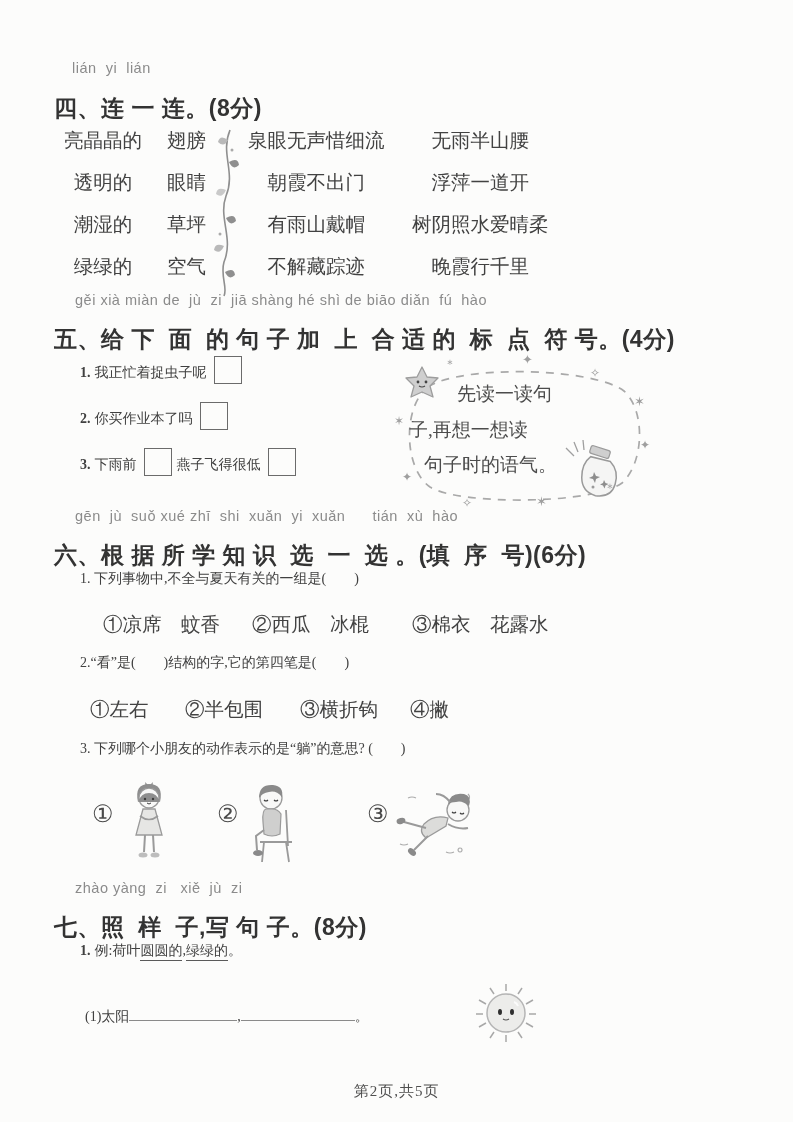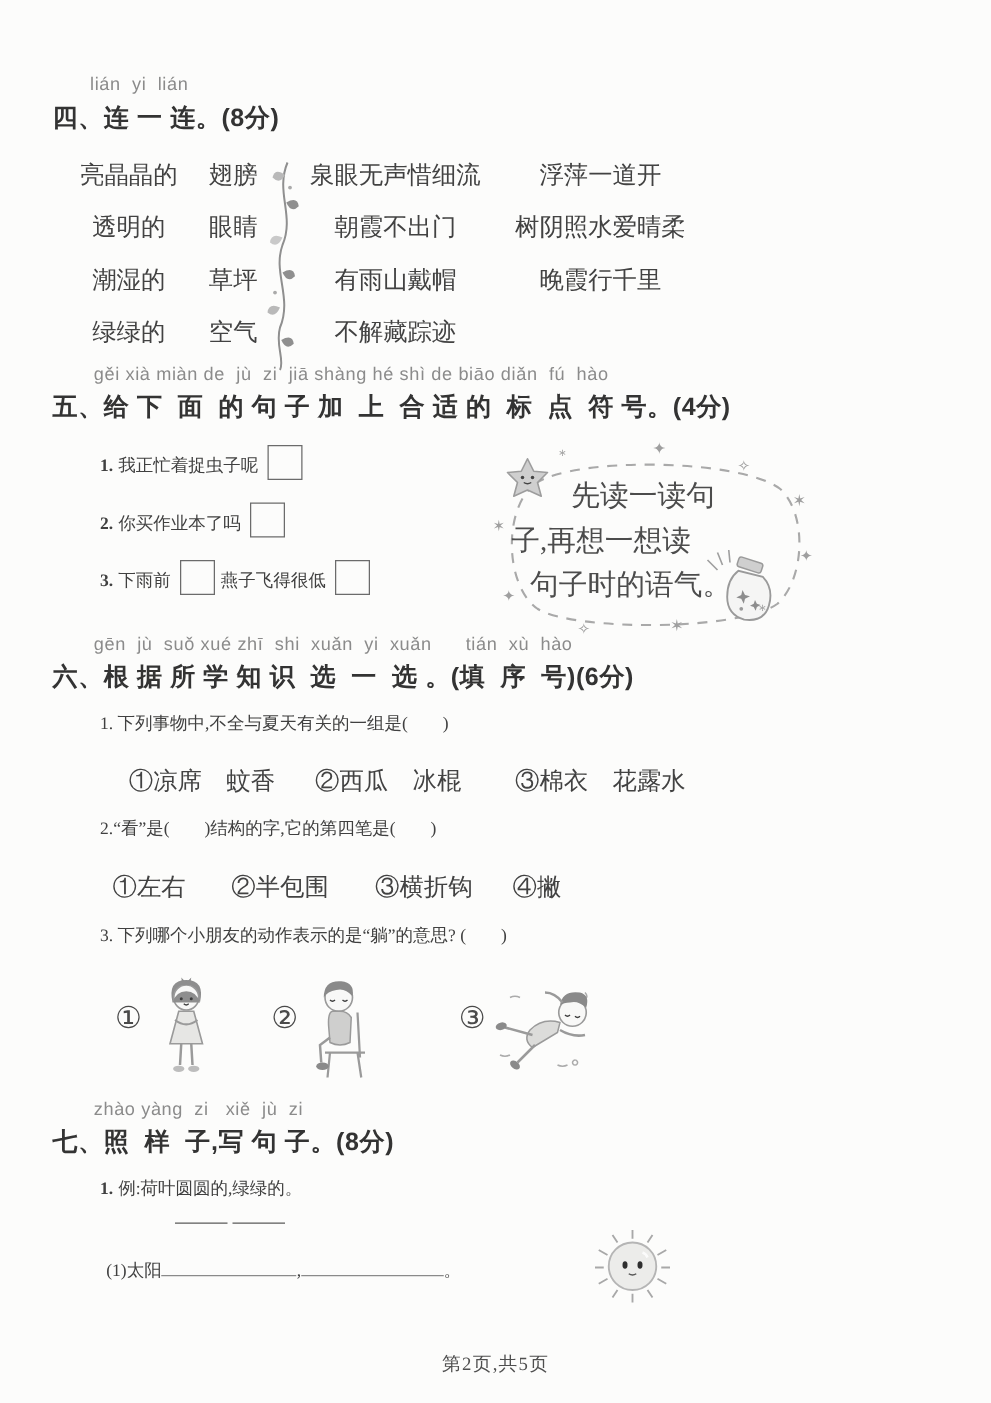--- a/index.html
+++ b/index.html
@@ -1,33 +1,33 @@
 <!DOCTYPE html>
 <html><head>
 <meta charset="utf-8">
 <style>
   html,body{margin:0;padding:0;background:#fcfcfb;}
   .page{position:relative;width:793px;height:1122px;background:#fcfcfb;overflow:hidden;
         font-family:"Liberation Serif",serif;color:#3c3c3c;}
   .pinyin{position:absolute;font-family:"Liberation Sans",sans-serif;color:#8b8b8b;
           font-size:14.5px;white-space:pre;letter-spacing:.5px;}
   .heading{position:absolute;font-family:"Liberation Sans",sans-serif;font-weight:bold;
-           color:#333;font-size:20px;white-space:pre;margin:0;letter-spacing:.5px;}
+           color:#333;font-size:23px;white-space:pre;margin:12px;letter-spacing:.5px;}
   .body-line{position:absolute;font-size:14px;color:#404040;white-space:nowrap;}
   .num{font-weight:bold;font-family:"Liberation Serif",serif;margin-right:4px;}
   .match-col{position:absolute;display:flex;flex-direction:column;text-align:center;}
   .match-col span{height:42px;line-height:42px;font-size:19.5px;color:#424242;white-space:nowrap;}
   .punct-box{display:inline-block;width:26px;height:26px;border:1.6px solid #6b6b6b;
              vertical-align:-7px;margin-left:7px;background:transparent;}
   .punct-box.mid{margin-right:5px;}
-  .tip-text{position:absolute;font-size:23px;color:#4c4c4c;white-space:nowrap;}
+  .tip-text{position:absolute;font-size:19px;color:#4c4c4c;white-space:nowrap;}
   .sparkle{position:absolute;color:#9f9f9f;font-family:"DejaVu Sans",sans-serif;}
   .opt{position:absolute;font-size:19.5px;color:#424242;white-space:pre;}
   .pic-label{position:absolute;font-size:24px;color:#4a4a4a;}
-  .u{border-bottom:1.6px solid #5a5a5a;padding-bottom:19px;}
+  .u{border-bottom:1.6px solid #5a5a5a;padding-bottom:2px;}
   .blank{display:inline-block;width:108px;height:18px;border-bottom:1.6px solid #8a8a8a;
          vertical-align:baseline;}
   .footer{position:absolute;left:0;top:1082px;width:100%;text-align:center;
           font-size:15px;color:#4f4f4f;letter-spacing:1px;}
   svg{position:absolute;}
 </style>
 </head>
 <body>
 
 <div class="page">
@@ -60,20 +60,21 @@
     <circle cx="12" cy="108" r="1.5" fill="#aaaaaa"></circle>
   </svg>
 
   <div class="match-col" style="left:248px;top:120px;">
     <span>泉眼无声惜细流</span>
     <span>朝霞不出门</span>
     <span>有雨山戴帽</span>
     <span>不解藏踪迹</span>
   </div>
   <div class="match-col" style="left:412px;top:120px;">
+    <span>无雨半山腰</span>
     <span>浮萍一道开</span>
     <span>树阴照水爱晴柔</span>
     <span>晚霞行千里</span>
   </div>
 
   <div class="pinyin" style="left:75px;top:292px;">gěi xià miàn de  jù  zi  jiā shàng hé shì de biāo diǎn  fú  hào</div>
   <h2 class="heading" style="left:42px;top:312px;">五、给 下  面  的 句 子 加  上  合 适 的  标  点  符 号。(4分)</h2>
 
   <div class="body-line" style="left:80px;top:356px;">
     <span class="num">1.</span><span>我正忙着捉虫子呢</span><span class="punct-box"></span>

